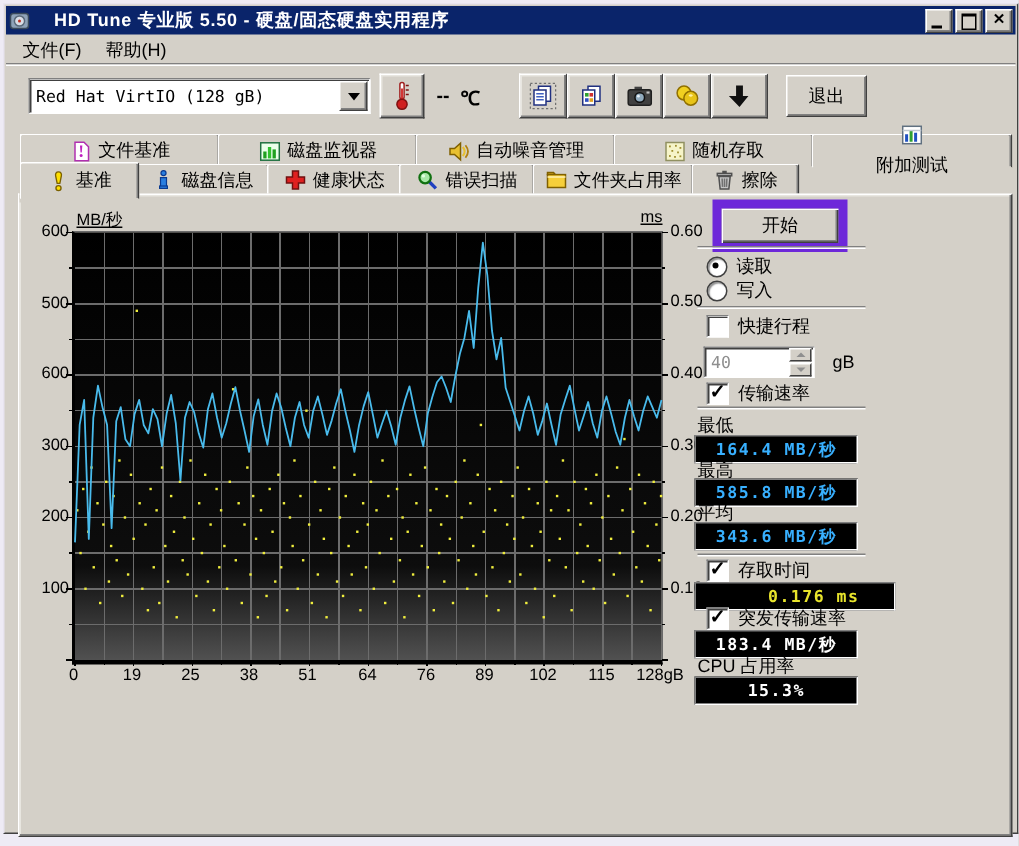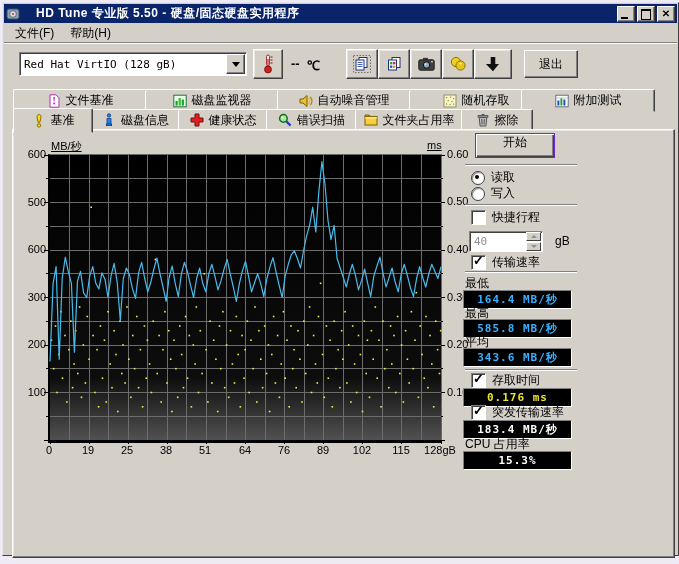--- a/index.html
+++ b/index.html
@@ -45,22 +45,22 @@
   .ticon{width:14px;height:14px;flex:0 0 auto;}
   
   .axis-label{position:absolute;font-size:11px;text-decoration:underline;color:#000;}
   .chart-frame{position:absolute;left:45px;top:151px;width:391px;height:285px;
                border-top:1px solid #6a6a6a;border-right:1px solid #6a6a6a;border-left:2px solid #000;border-bottom:3px solid #000;}
   .chart-frame svg{overflow:visible;display:block;}
   .tickwrap{position:absolute;font-size:11px;color:#000;}
   .tickwrap span{position:absolute;white-space:nowrap;}
   
   .pbtn{position:absolute;left:472px;top:130px;width:78px;height:23px;background:#d4d0c8;
-        border:1px solid #6d28d9;box-shadow:inset 1px 1px 0 #fff, inset -1px -1px 0 #404040, inset -2px -2px 0 #808080;
-        display:flex;justify-content:center;font-size:12px;}
+        border:6px solid #6d28d9;box-shadow:inset 1px 1px 0 #fff, inset -1px -1px 0 #404040, inset -2px -2px 0 #808080;
+        display:flex;align-items:center;justify-content:center;font-size:12px;}
   .sep{position:absolute;left:462px;width:112px;height:0;border-top:1px solid #808080;border-bottom:1px solid #fff;}
   .ctlrow{position:absolute;display:flex;align-items:center;gap:6px;font-size:12px;white-space:nowrap;}
   .radio{width:12px;height:12px;border-radius:50%;background:#fff;border:1px solid #404040;
          box-shadow:inset 1px 1px 1px #909090;position:relative;flex:0 0 auto;}
   .radio.on::after{content:"";position:absolute;left:3px;top:3px;width:4px;height:4px;border-radius:50%;background:#000;}
   .chk{width:13px;height:13px;background:#fff;border:1px solid;border-color:#808080 #fff #fff #808080;
        box-shadow:inset 1px 1px 0 #404040;position:relative;flex:0 0 auto;}
   .chk.on::after{content:"✓";position:absolute;left:1px;top:-2px;font-size:13px;font-weight:bold;color:#000;line-height:13px;}
   .spin{position:absolute;left:466px;top:228px;width:72px;height:19px;background:#fff;
         border:1px solid;border-color:#808080 #fff #fff #808080;box-shadow:inset 1px 1px 0 #404040;
@@ -209,21 +209,21 @@
         <rect x="10" y="4" width="1.2" height="1.2"></rect>
           <rect x="4.6" y="6" width="1.2" height="1.2"></rect>
         <rect x="8.4" y="7" width="1.2" height="1.2"></rect>
           <rect x="3" y="9.4" width="1.2" height="1.2"></rect>
         <rect x="6.4" y="10" width="1.2" height="1.2"></rect>
           <rect x="10" y="9.6" width="1.2" height="1.2"></rect>
       </g>
     </svg>
     <span>随机存取</span>
   </div>
-  <div class="tab" style="left:518px;top:86px;width:132px;height:21px;">
+  <div class="tab" style="left:538px;top:86px;width:132px;height:21px;flex-direction:column;">
     <svg class="ticon" viewBox="0 0 14 14">
       <rect x="0.8" y="1.2" width="12.4" height="11.6" fill="#fff" stroke="#607080"></rect>
       <rect x="2.4" y="6.5" width="2" height="5" fill="#2050c0"></rect>
       <rect x="5.4" y="4" width="2" height="7.5" fill="#30a030"></rect>
       <rect x="8.4" y="5.5" width="2" height="6" fill="#2050c0"></rect>
       <line x1="0.8" y1="4" x2="13.2" y2="4" stroke="#c0c8d0"></line>
     </svg>
     <span>附加测试</span>
   </div>
 
@@ -659,21 +659,21 @@
   <span class="plabel" style="left:462px;top:302px;">最高</span>
   <div class="lcd cyan" style="top:316px;">585.8 MB/秒</div>
   <span class="plabel" style="left:462px;top:331px;">平均</span>
   <div class="lcd cyan" style="top:345px;">343.6 MB/秒</div>
   <div class="sep" style="top:366px;"></div>
 
   <div class="ctlrow" style="left:468px;top:369px;">
     <span class="chk on"></span>
     <span>存取时间</span>
   </div>
-  <div class="lcd yellow" style="top:385px;">0.176 ms</div>
+  <div class="lcd yellow" style="top:385px;padding-left:25px;">0.176 ms</div>
 
   <div class="ctlrow" style="left:468px;top:401px;">
     <span class="chk on"></span>
     <span>突发传输速率</span>
   </div>
   <div class="lcd white" style="top:417px;">183.4 MB/秒</div>
 
   <span class="plabel" style="left:462px;top:433px;">CPU 占用率</span>
   <div class="lcd white" style="top:448px;">15.3%</div>
 

